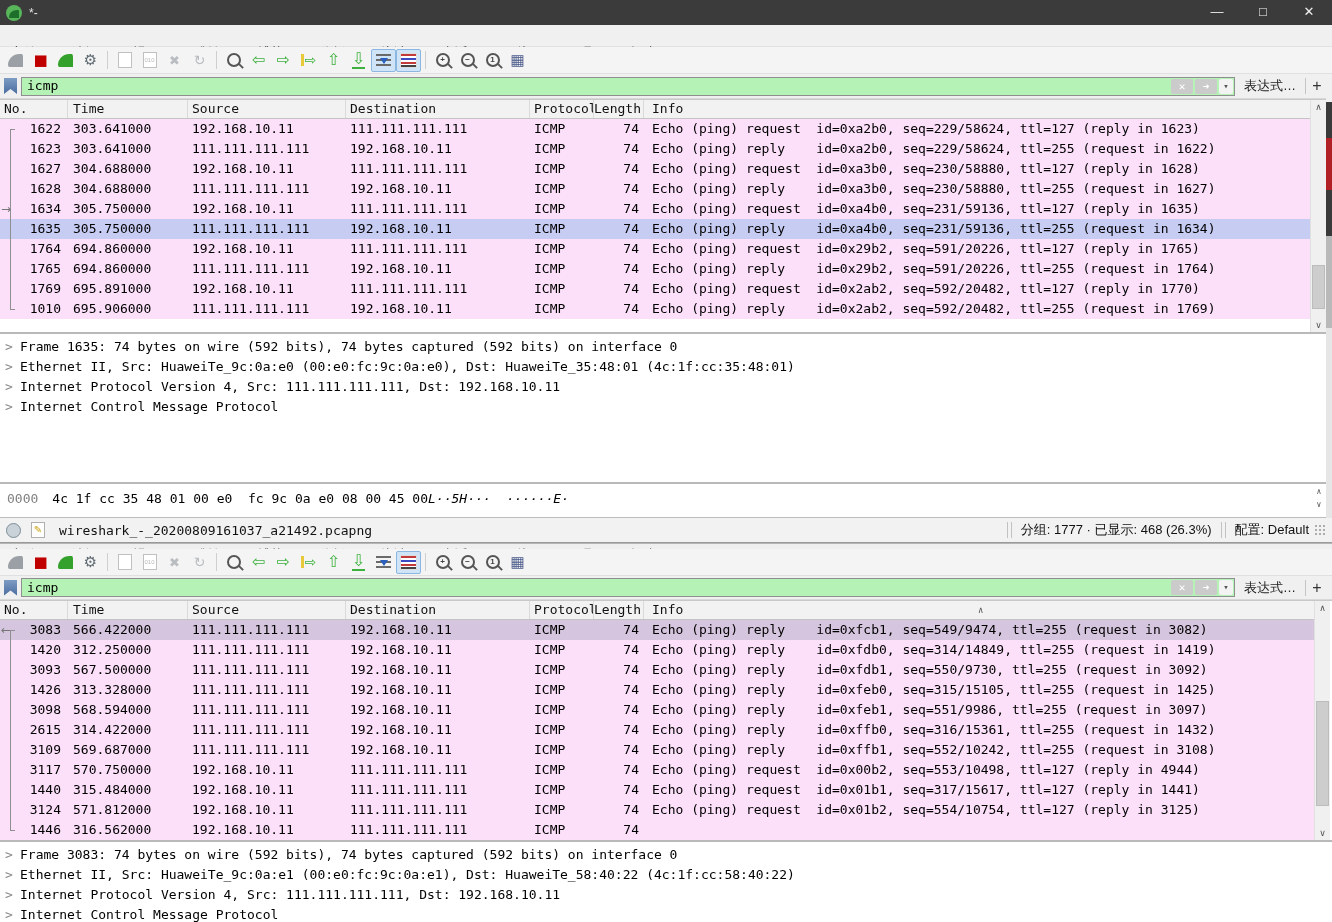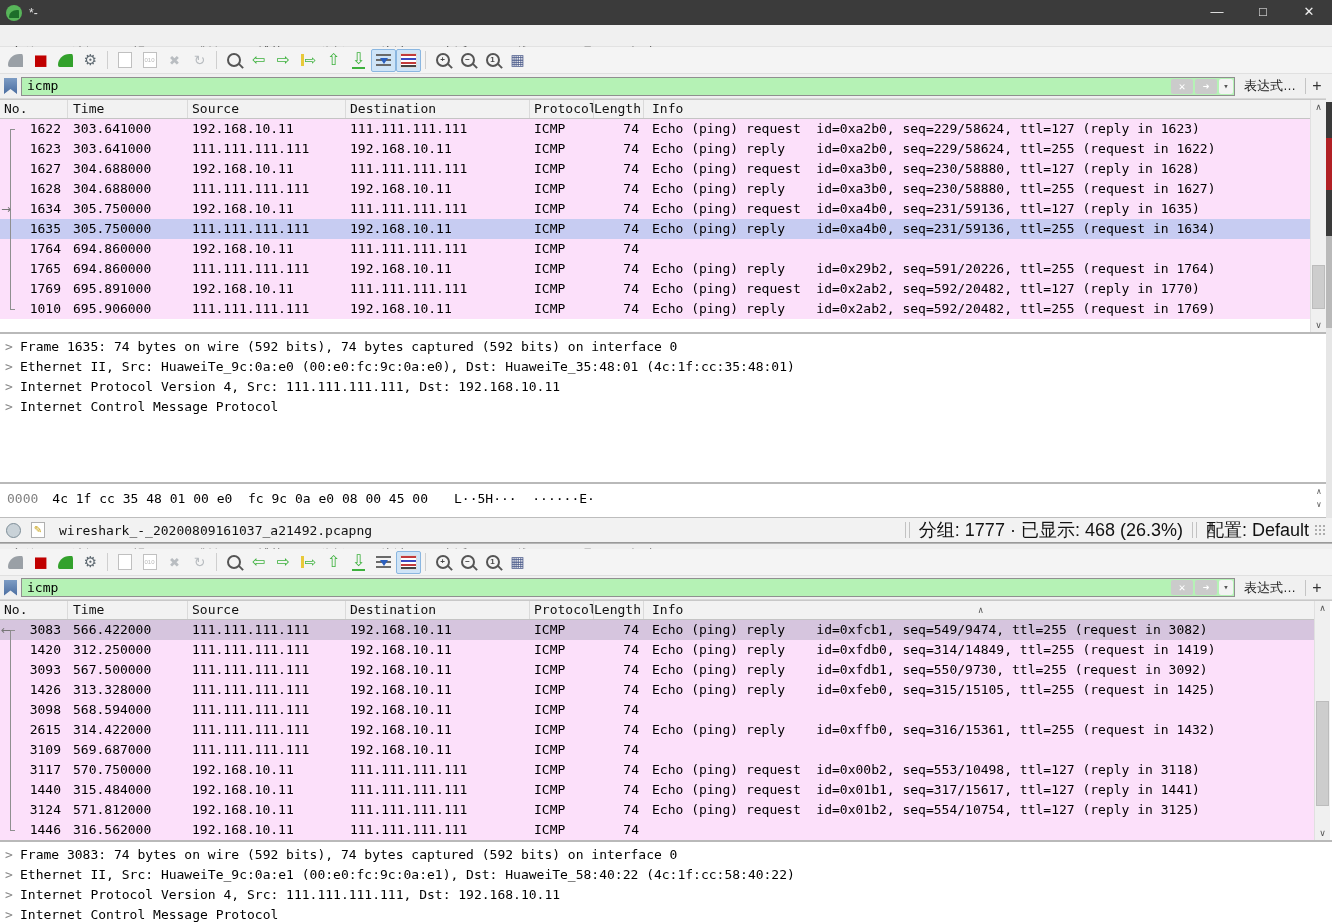--- a/index.html
+++ b/index.html
@@ -76,29 +76,29 @@
   .sarrow.bot{bottom:0;}
   .sthumb{position:absolute;left:1px;right:1px;background:#cdcdcd;border:1px solid #bcbcbc;box-sizing:border-box;}
 
   
   .details{background:#fff;border-top:2px solid #b9b9b9;padding-top:3px;box-sizing:border-box;}
   .dline{display:flex;padding-left:5px;font:13px/20px "DejaVu Sans Mono",monospace;color:#000;}
   .dexp{width:15px;color:#8a8a8a;flex:none;}
   .hexpane{background:#fff;border-top:2px solid #b9b9b9;font:13px/29px "DejaVu Sans Mono",monospace;padding-left:7px;box-sizing:border-box;position:relative;}
   .hexoff{color:#828282;margin-top:17px;}
   .hexbytes{margin-left:14px;white-space:pre;}
-  .hexascii{margin-left:26px;white-space:pre;}
+  .hexascii{white-space:pre;font-style:italic;}
   .hexscroll{position:absolute;right:6px;top:1px;width:14px;text-align:center;font-size:8px;color:#555;line-height:13px;}
 
   
   .statusbar{background:#f2f2f2;border-top:1px solid #bdbdbd;border-bottom:1px solid #9a9a9a;display:flex;align-items:center;padding:0 6px;box-sizing:border-box;}
   .cap-circle{width:13px;height:13px;border-radius:50%;background:#c9d2d8;border:1px solid #7d8d97;}
   .note-icon{width:12px;height:14px;background:#fff;border:1px solid #b0b0b0;margin-left:10px;font-size:10px;line-height:13px;text-align:center;color:#c8a218;}
   .sb-file{font:13px "DejaVu Sans Mono",monospace;color:#111;margin-left:14px;}
-  .sb-right{margin-left:auto;display:flex;align-items:center;font-size:18px;color:#111;}
+  .sb-right{margin-left:auto;display:flex;align-items:center;font-size:13px;color:#111;}
   .sbdiv{width:3px;height:16px;border-left:1px solid #c2c2c2;border-right:1px solid #c2c2c2;margin:0 9px;}
   .grip{width:11px;height:11px;margin-left:6px;background-image:radial-gradient(#adadad 1px,transparent 1.2px);background-size:4px 4px;background-position:bottom right;}
 
   
   .sliver{top:543px;height:6px;background:#efefef;overflow:hidden;border-top:1px solid #b5b5b5;box-sizing:border-box;}
   .sliver .menubar{position:relative;top:-17px;border:none;background:transparent;filter:grayscale(1);opacity:.75;}
   .strip{position:absolute;right:0;top:88px;width:6px;}
   .strip div{width:6px;}
 </style>
 </head>
@@ -279,20 +279,21 @@
           <span class="pcell c-len">74</span>
           <span class="pcell c-info">Echo (ping) reply    id=0xa4b0, seq=231/59136, ttl=255 (request in 1634)</span>
         </div>
         <div class="prow">
           <span class="pcell c-no">1764</span>
           <span class="pcell c-time">694.860000</span>
           <span class="pcell c-src">192.168.10.11</span>
           <span class="pcell c-dst">111.111.111.111</span>
           <span class="pcell c-proto">ICMP</span>
           <span class="pcell c-len">74</span>
+          <span class="pcell c-info">Echo (ping) request  id=0x29b2, seq=591/20226, ttl=127 (reply in 1765)</span>
         </div>
         <div class="prow">
           <span class="pcell c-no">1765</span>
           <span class="pcell c-time">694.860000</span>
           <span class="pcell c-src">111.111.111.111</span>
           <span class="pcell c-dst">192.168.10.11</span>
           <span class="pcell c-proto">ICMP</span>
           <span class="pcell c-len">74</span>
           <span class="pcell c-info">Echo (ping) reply    id=0x29b2, seq=591/20226, ttl=255 (request in 1764)</span>
         </div>
@@ -513,46 +514,48 @@
           <span class="pcell c-len">74</span>
           <span class="pcell c-info">Echo (ping) reply    id=0xfeb0, seq=315/15105, ttl=255 (request in 1425)</span>
         </div>
         <div class="prow">
           <span class="pcell c-no">3098</span>
           <span class="pcell c-time">568.594000</span>
           <span class="pcell c-src">111.111.111.111</span>
           <span class="pcell c-dst">192.168.10.11</span>
           <span class="pcell c-proto">ICMP</span>
           <span class="pcell c-len">74</span>
+          <span class="pcell c-info">Echo (ping) reply    id=0xfeb1, seq=551/9986, ttl=255 (request in 3097)</span>
         </div>
         <div class="prow">
           <span class="pcell c-no">2615</span>
           <span class="pcell c-time">314.422000</span>
           <span class="pcell c-src">111.111.111.111</span>
           <span class="pcell c-dst">192.168.10.11</span>
           <span class="pcell c-proto">ICMP</span>
           <span class="pcell c-len">74</span>
           <span class="pcell c-info">Echo (ping) reply    id=0xffb0, seq=316/15361, ttl=255 (request in 1432)</span>
         </div>
         <div class="prow">
           <span class="pcell c-no">3109</span>
           <span class="pcell c-time">569.687000</span>
           <span class="pcell c-src">111.111.111.111</span>
           <span class="pcell c-dst">192.168.10.11</span>
           <span class="pcell c-proto">ICMP</span>
           <span class="pcell c-len">74</span>
+          <span class="pcell c-info">Echo (ping) reply    id=0xffb1, seq=552/10242, ttl=255 (request in 3108)</span>
         </div>
         <div class="prow">
           <span class="pcell c-no">3117</span>
           <span class="pcell c-time">570.750000</span>
           <span class="pcell c-src">192.168.10.11</span>
           <span class="pcell c-dst">111.111.111.111</span>
           <span class="pcell c-proto">ICMP</span>
           <span class="pcell c-len">74</span>
-          <span class="pcell c-info">Echo (ping) request  id=0x00b2, seq=553/10498, ttl=127 (reply in 3118)</span>
+          <span class="pcell c-info">Echo (ping) request  id=0x00b2, seq=553/10498, ttl=127 (reply in 4944)</span>
         </div>
         <div class="prow">
           <span class="pcell c-no">1440</span>
           <span class="pcell c-time">315.484000</span>
           <span class="pcell c-src">192.168.10.11</span>
           <span class="pcell c-dst">111.111.111.111</span>
           <span class="pcell c-proto">ICMP</span>
           <span class="pcell c-len">74</span>
           <span class="pcell c-info">Echo (ping) request  id=0x01b1, seq=317/15617, ttl=127 (reply in 1441)</span>
         </div>

